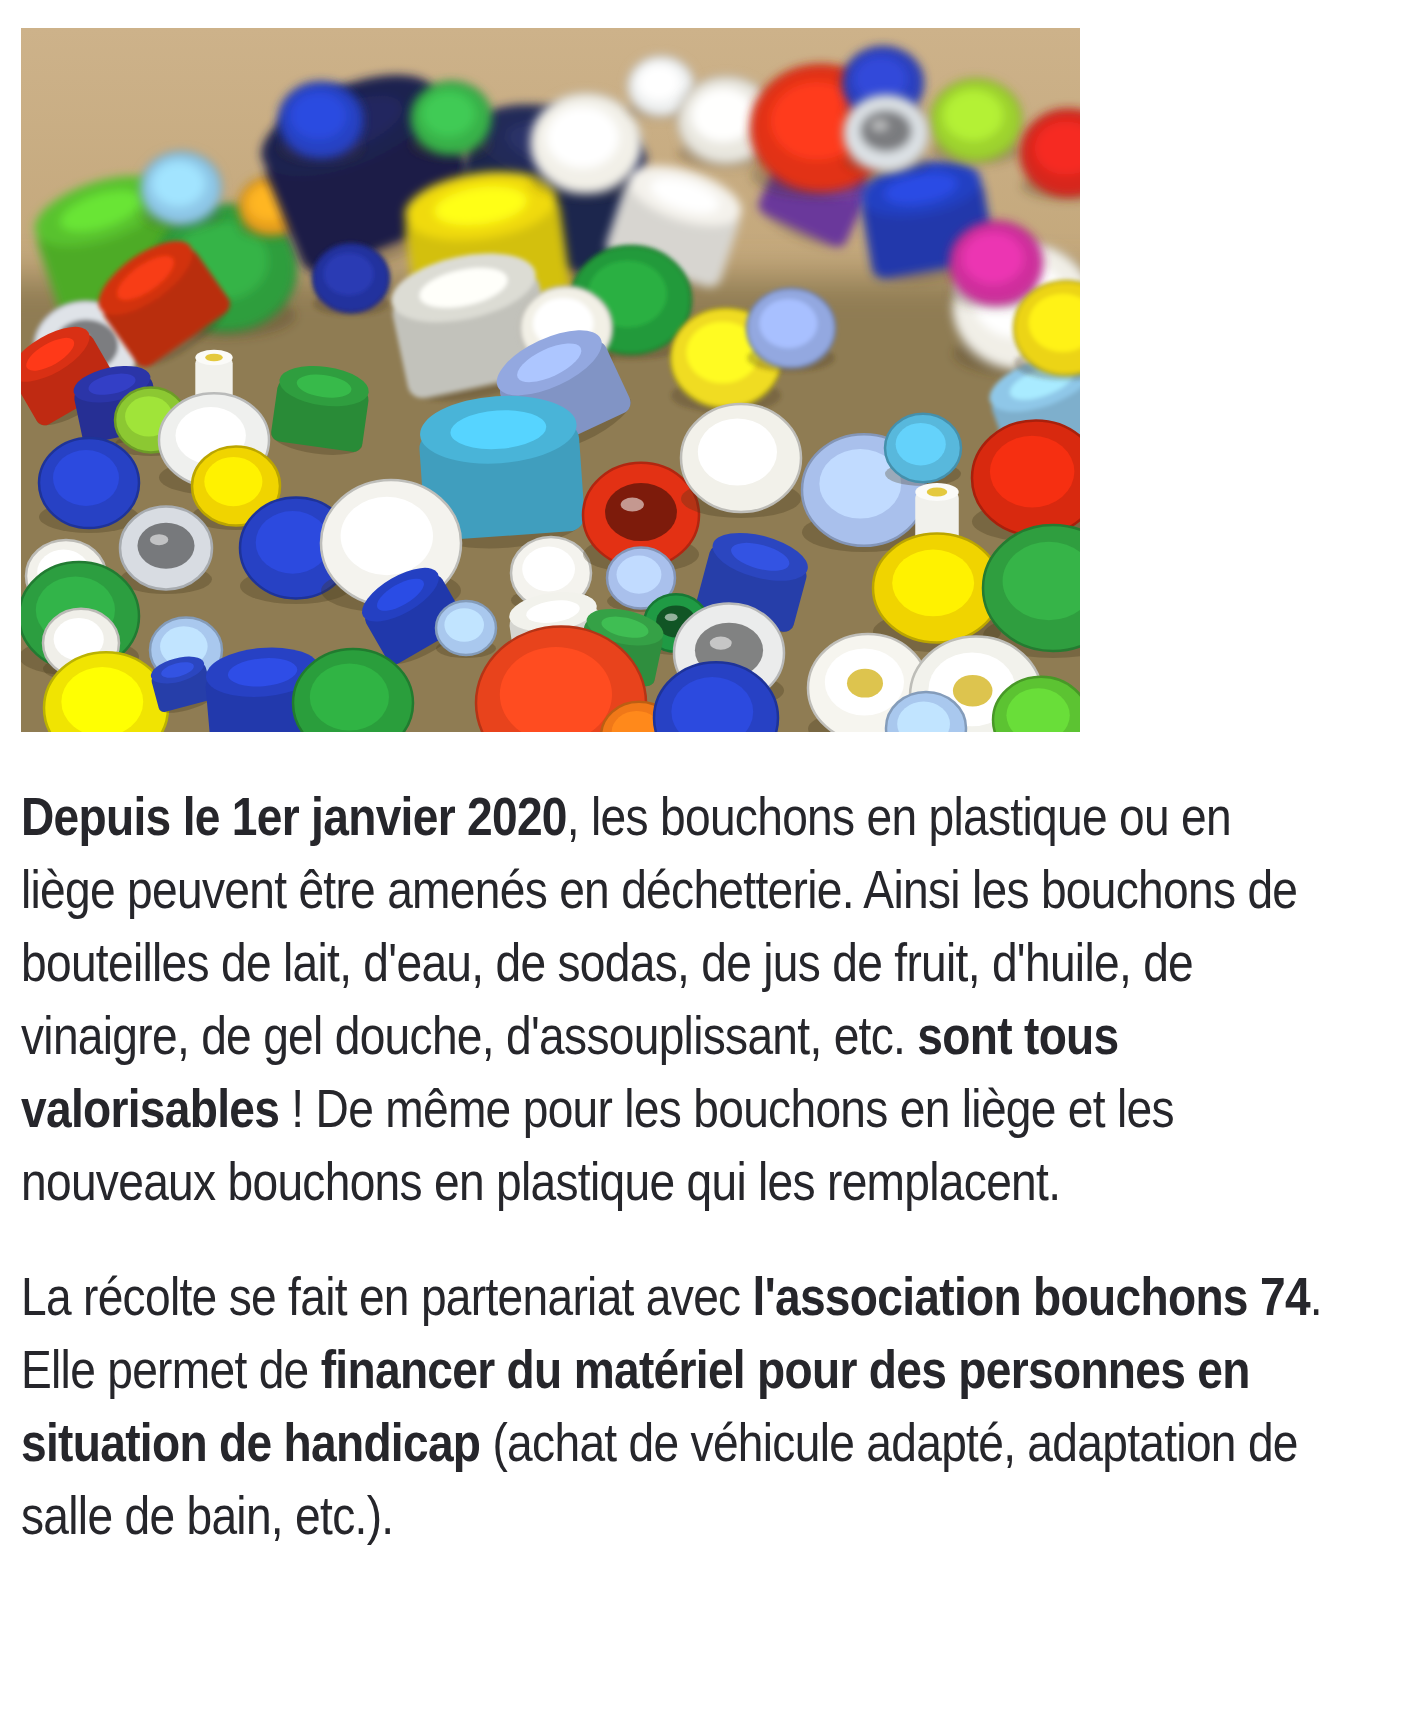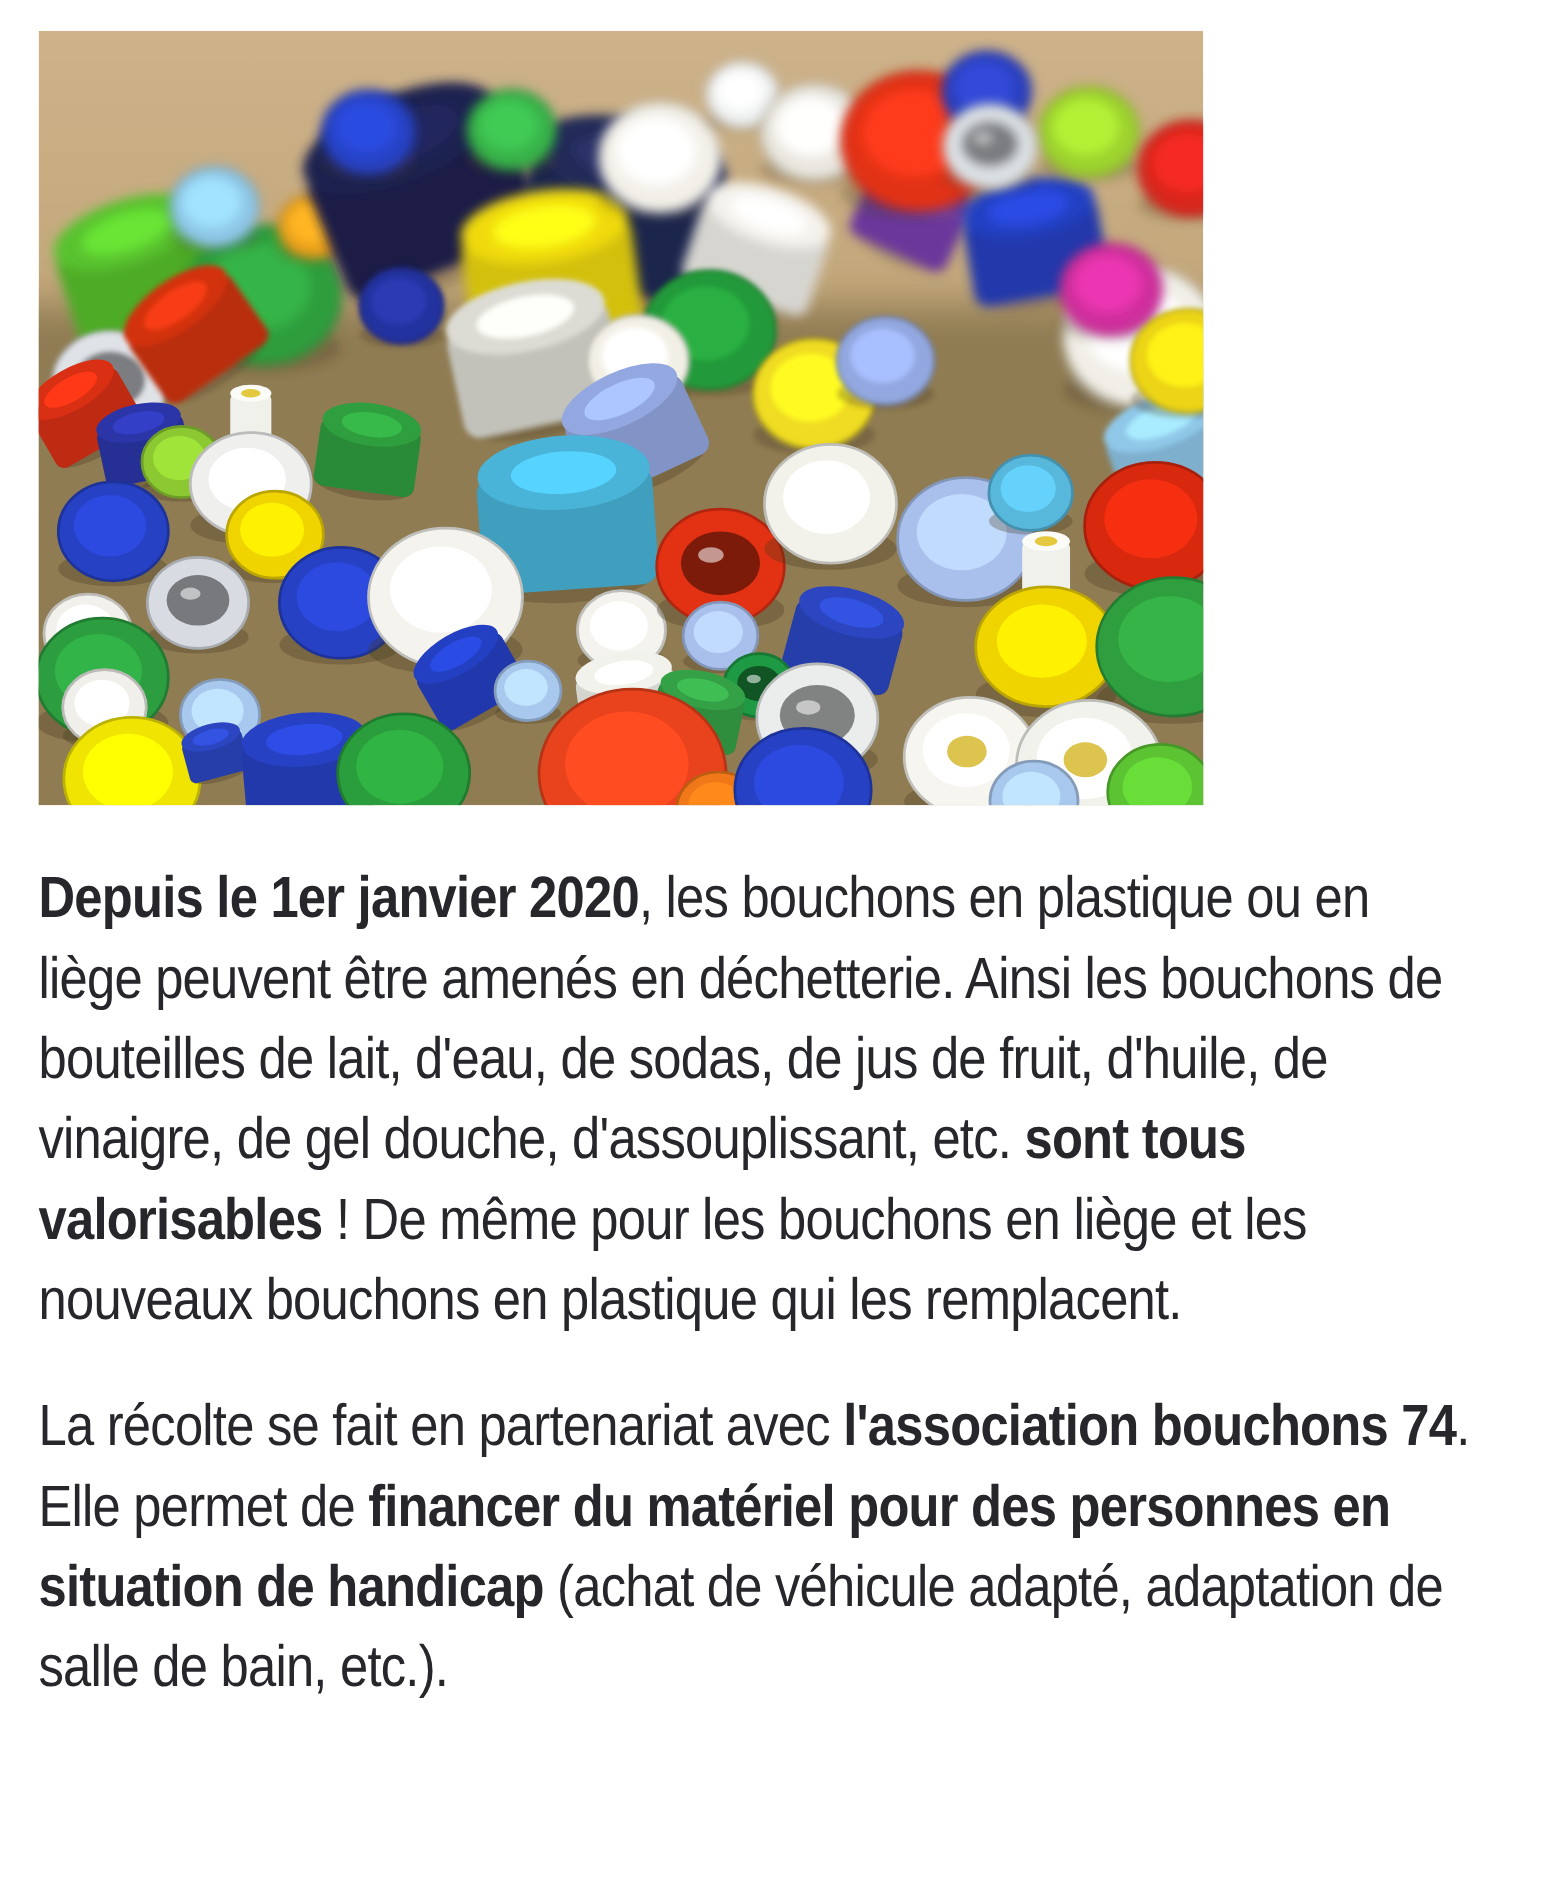--- a/index.html
+++ b/index.html
@@ -8,21 +8,21 @@
     background: #ffffff;
     width: 1424px;
     height: 1720px;
     overflow: hidden;
     font-family: "Liberation Sans", sans-serif;
   }
   .page {
     position: relative;
     width: 1424px;
     height: 1720px;
-    padding: 28px 0 0 35px;
+    padding: 28px 0 0 21px;
     box-sizing: border-box;
   }
   figure.photo {
     margin: 0;
     padding: 0;
     width: 1059px;
     height: 704px;
     overflow: hidden;
   }
   figure.photo svg { display: block; }

